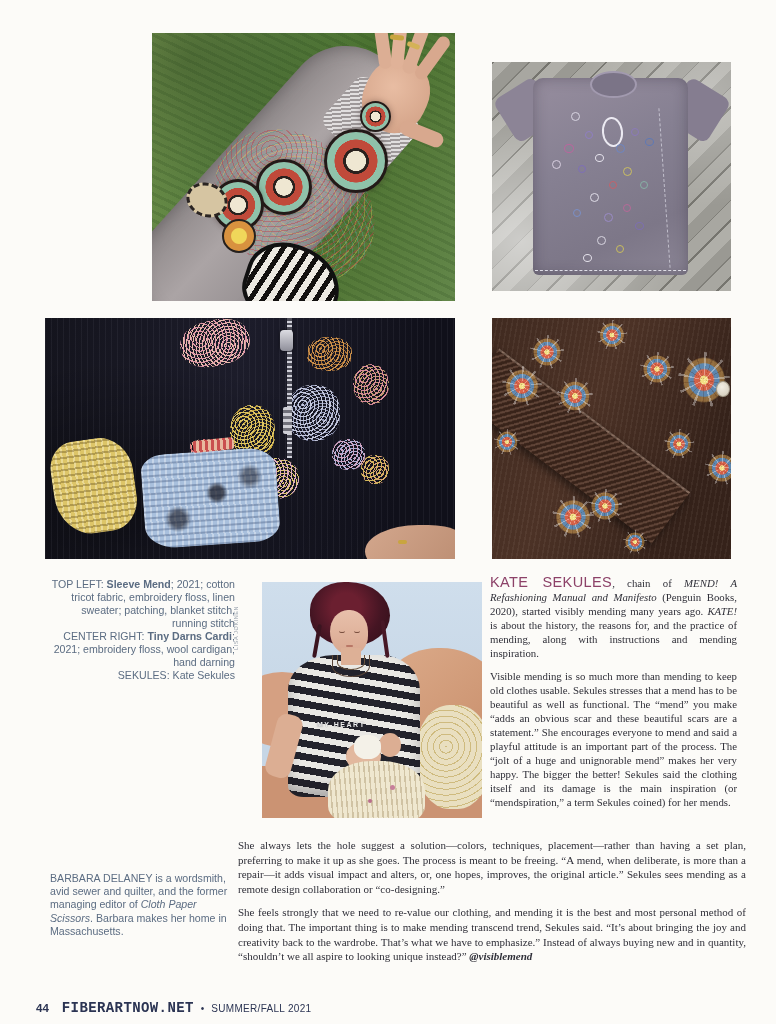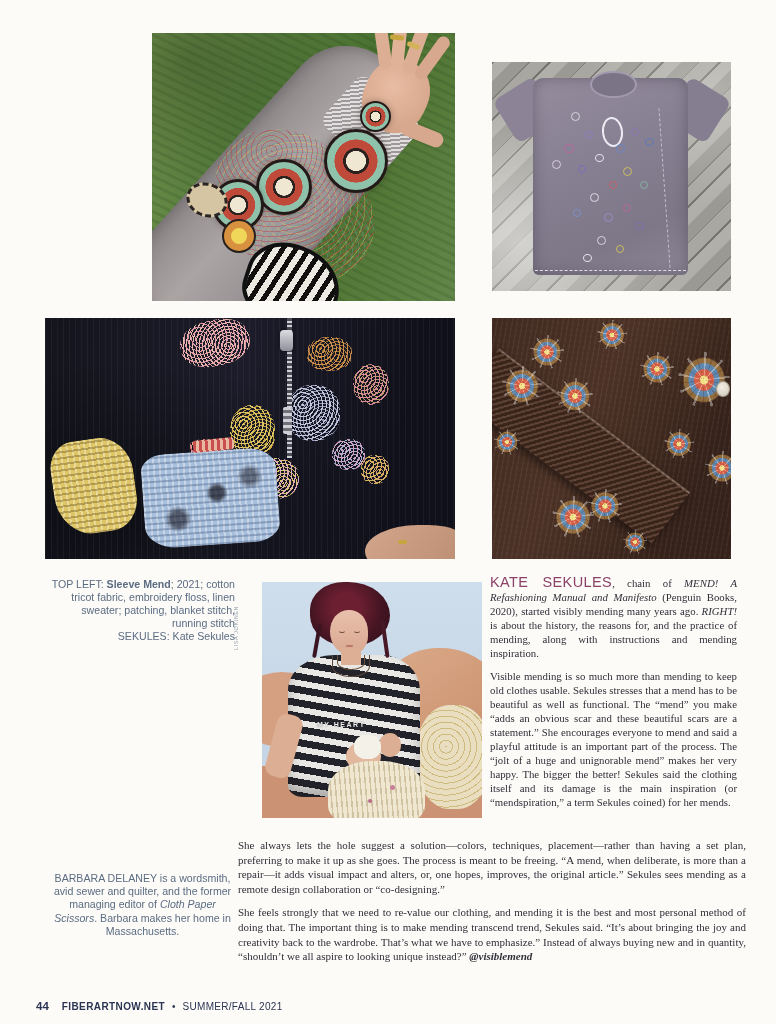--- a/index.html
+++ b/index.html
@@ -10,41 +10,41 @@
   .page{position:relative;width:776px;height:1024px;background:#fcfbf8;overflow:hidden;
         font-family:"Liberation Serif",serif;color:var(--body-text);}
   .photo{position:absolute;overflow:hidden;}
   .photo *{position:absolute;}
 
   
   .captions{position:absolute;left:50px;top:578px;width:185px;text-align:right;
             font-family:"Liberation Sans",sans-serif;font-size:10.6px;line-height:13px;
             color:var(--caption-text);}
   .cap-item strong{font-weight:bold;}
-  .contributor{position:absolute;left:50px;top:872px;width:185px;text-align:center;
+  .contributor{position:absolute;left:50px;top:872px;width:185px;text-align:left;
             font-family:"Liberation Sans",sans-serif;font-size:10.6px;line-height:13.2px;
             color:var(--caption-text);}
   .col-right{position:absolute;left:490px;top:575px;width:247px;
             font-size:10.8px;line-height:14.1px;text-align:justify;}
   .col-right p{margin:0 0 8px 0;}
   .full{position:absolute;left:238px;top:838px;width:508px;
             font-size:11px;line-height:14.6px;text-align:justify;}
   .full p{margin:0 0 9px 0;}
   .seg-heading{font-family:"Liberation Sans",sans-serif;color:var(--heading);
             font-size:14.5px;letter-spacing:.4px;line-height:1;}
   .seg-italic{font-style:italic;}
   .seg-handle{font-style:italic;font-weight:bold;}
   .credit{position:absolute;left:233px;top:580px;height:70px;
           writing-mode:vertical-rl;transform:rotate(180deg);
           font-family:"Liberation Sans",sans-serif;font-size:5.5px;letter-spacing:.6px;
           color:var(--credit-text);}
   .footer{position:absolute;left:36px;top:1000px;display:flex;align-items:baseline;gap:7px;
           font-family:"Liberation Sans",sans-serif;color:var(--footer-text);}
   .footer .pn{font-size:11.5px;font-weight:bold;}
-  .footer .site{font-size:10px;font-weight:bold;letter-spacing:.4px;margin-left:6px;}
+  .footer .site{font-size:14px;font-weight:bold;letter-spacing:.4px;margin-left:6px;font-family:Liberation Mono, monospace;}
   .footer .dot{font-size:10px;}
   .footer .issue{font-size:10px;letter-spacing:.3px;}
 
   
   .burst{border-radius:50%;
     background:radial-gradient(closest-side, rgba(249,233,150,.95) 0 14%, rgba(226,110,85,.85) 18% 36%,
       rgba(110,165,215,.75) 42% 58%, rgba(240,190,110,.45) 62% 76%, transparent 82%);
     filter:saturate(1.15);}
   .burst::after{content:"";position:absolute;inset:0;border-radius:50%;
     background:repeating-conic-gradient(rgba(255,255,255,.35) 0 6deg, transparent 6deg 20deg,
@@ -249,27 +249,28 @@
          border-radius:45% 45% 30% 30%;background:#efe7cf;background-image:
          repeating-linear-gradient(85deg, rgba(170,150,110,.45) 0 1.5px, transparent 1.5px 5px);"></div>
     <div style="left:58%;top:86%;width:5px;height:5px;border-radius:50%;background:#c77f9a;"></div>
     <div style="left:48%;top:92%;width:4px;height:4px;border-radius:50%;background:#b96e8c;"></div>
   </div>
 
   <div class="credit">LISA JOKINEN</div>
 
   <div class="captions">
       <div class="cap-item"><span>TOP LEFT: </span><strong>Sleeve Mend</strong><span>; 2021; cotton tricot fabric, embroidery floss, linen sweater; patching, blanket stitch, running stitch</span></div>
+      <div class="cap-item"><span>CENTER RIGHT: </span><strong>Tiny Darns Cardi</strong><span>; 2021; embroidery floss, wool cardigan; hand darning</span></div>
       <div class="cap-item"><span>SEKULES: </span><span>Kate Sekules</span></div>
     </div>
 
   <div class="contributor"><span>BARBARA DELANEY is a wordsmith, avid sewer and quilter, and the former managing editor of </span><span class="seg-italic">Cloth Paper Scissors</span><span>. Barbara makes her home in Massachusetts.</span></div>
 
   <div class="col-right">
-    <p><span class="seg-heading">KATE SEKULES</span><span>, chain of </span><span class="seg-italic">MEND! A Refashioning Manual and Manifesto</span><span> (Penguin Books, 2020), started visibly mending many years ago. </span><span class="seg-italic">RIGHT!</span><span> is about the history, the reasons for, and the practice of mending, along with instructions and mending inspiration.</span></p>
+    <p><span class="seg-heading">KATE SEKULES</span><span>, chain of </span><span class="seg-italic">MEND! A Refashioning Manual and Manifesto</span><span> (Penguin Books, 2020), started visibly mending many years ago. </span><span class="seg-italic">KATE!</span><span> is about the history, the reasons for, and the practice of mending, along with instructions and mending inspiration.</span></p>
     <p>Visible mending is so much more than mending to keep old clothes usable. Sekules stresses that a mend has to be beautiful as well as functional. The “mend” you make “adds an obvious scar and these beautiful scars are a statement.” She encourages everyone to mend and said a playful attitude is an important part of the process. The “jolt of a huge and unignorable mend” makes her very happy. The bigger the better! Sekules said the clothing itself and its damage is the main inspiration (or “mendspiration,” a term Sekules coined) for her mends.</p>
   </div>
 
   <div class="full">
     <p>She always lets the hole suggest a solution—colors, techniques, placement—rather than having a set plan, preferring to make it up as she goes. The process is meant to be freeing. “A mend, when deliberate, is more than a repair—it adds visual impact and alters, or, one hopes, improves, the original article.” Sekules sees mending as a remote design collaboration or “co-designing.”</p>
     <p><span>She feels strongly that we need to re-value our clothing, and mending it is the best and most personal method of doing that. The important thing is to make mending transcend trend, Sekules said. “It’s about bringing the joy and creativity back to the wardrobe. That’s what we have to emphasize.” Instead of always buying new and in quantity, “shouldn’t we all aspire to looking unique instead?”</span><span class="seg-handle">  @visiblemend</span></p>
   </div>
 
   <div class="footer">
     <span class="pn">44</span>

